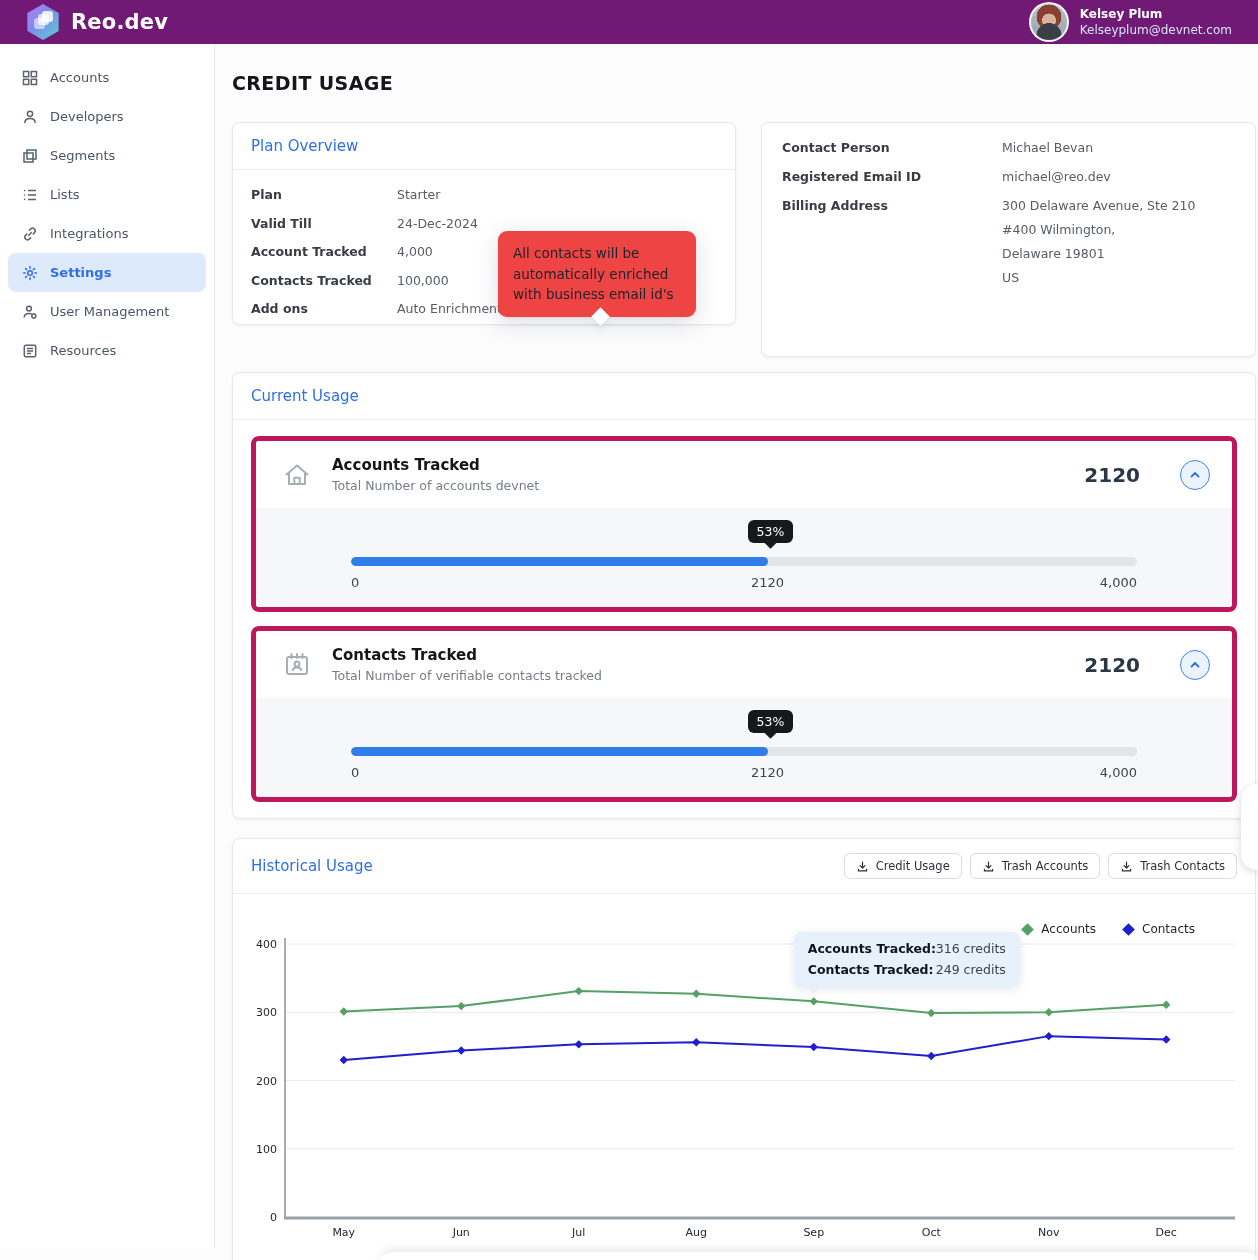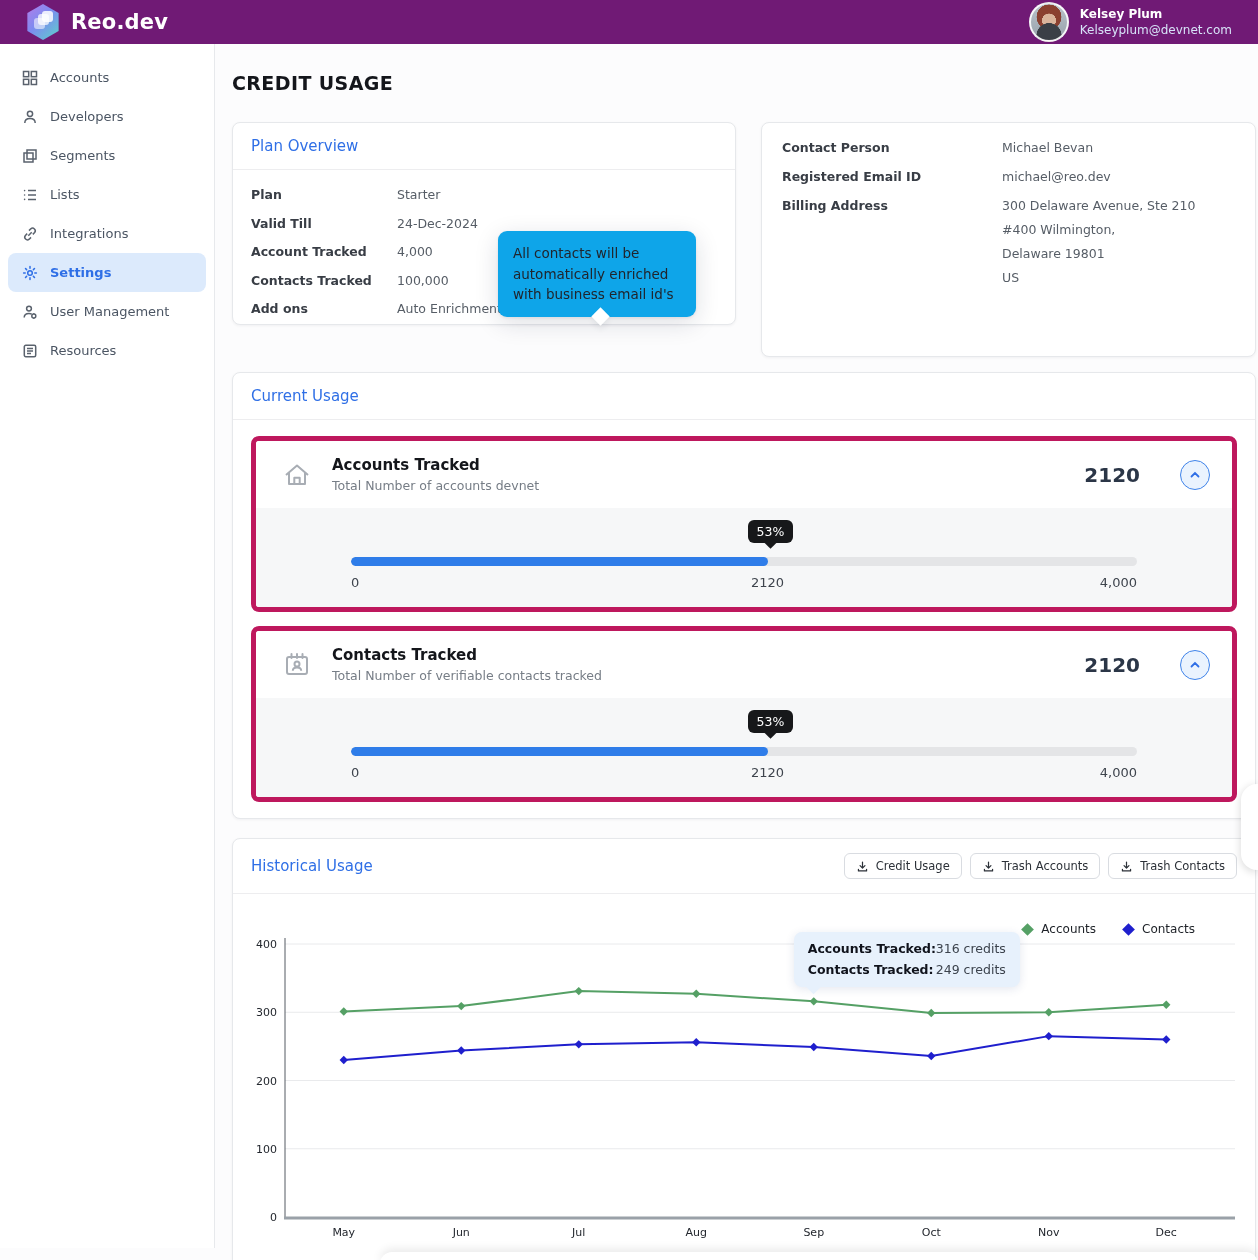--- a/index.html
+++ b/index.html
@@ -51,21 +51,21 @@
   .kv-row:last-child { margin-bottom:12px; }
   .kv-label { width:146px; font-weight:700; color:#383d45; flex-shrink:0; }
   .kv-value { color:#565d66; }
   .billing-card .kv-label { width:220px; }
   .kv-lines div { margin-bottom:6px; line-height:1.45; }
 
   .addons { display:flex; gap:20px; align-items:center; }
   .addon { display:flex; gap:6px; align-items:center; color:#565d66; }
   .info-icon { cursor:pointer; display:inline-flex; }
 
-  .plan-tooltip { position:absolute; left:265px; top:108px; width:198px; background:#0ea5e9; border-radius:9px;
+  .plan-tooltip { position:absolute; left:265px; top:108px; width:198px; background:#ef4444; border-radius:9px;
     padding:12px 15px; font-size:13.5px; color:#20252d; line-height:1.52;
     box-shadow:0 6px 24px rgba(20,30,55,.14), 0 1px 3px rgba(20,30,55,.08); z-index:6; }
   .plan-tooltip::after { content:""; position:absolute; left:96px; bottom:-6px; width:13px; height:13px;
     background:#fff; transform:rotate(45deg); box-shadow:3px 3px 6px rgba(20,30,55,.06); }
 
   
   .usage-card { margin-bottom:19px; }
   .usage-body { padding:16px 18px; display:flex; flex-direction:column; gap:14px; }
   .meter { border:5px solid #be185d; border-radius:8px; overflow:hidden; }
   .meter-top { display:flex; align-items:center; gap:18px; padding:15px 22px 15px 24px; background:#fff; }

